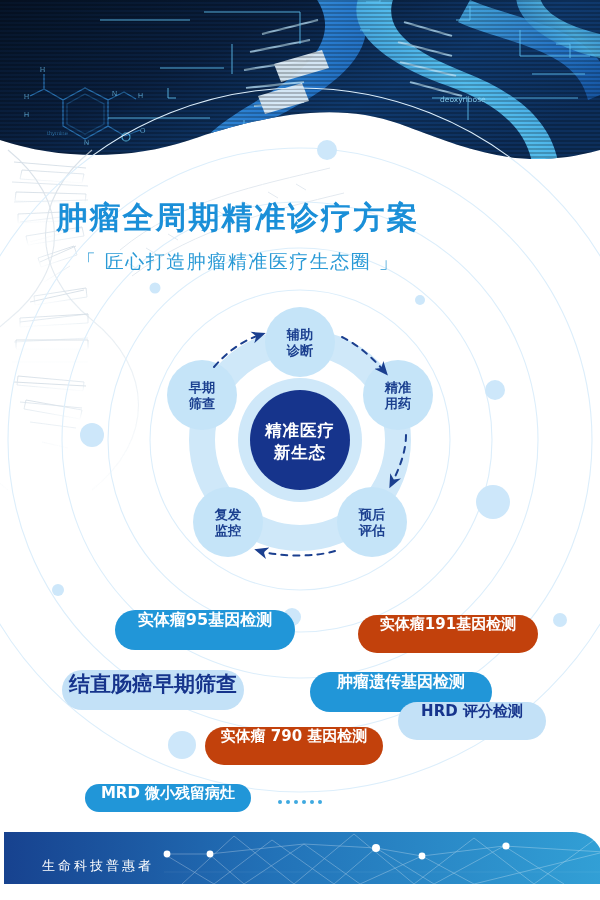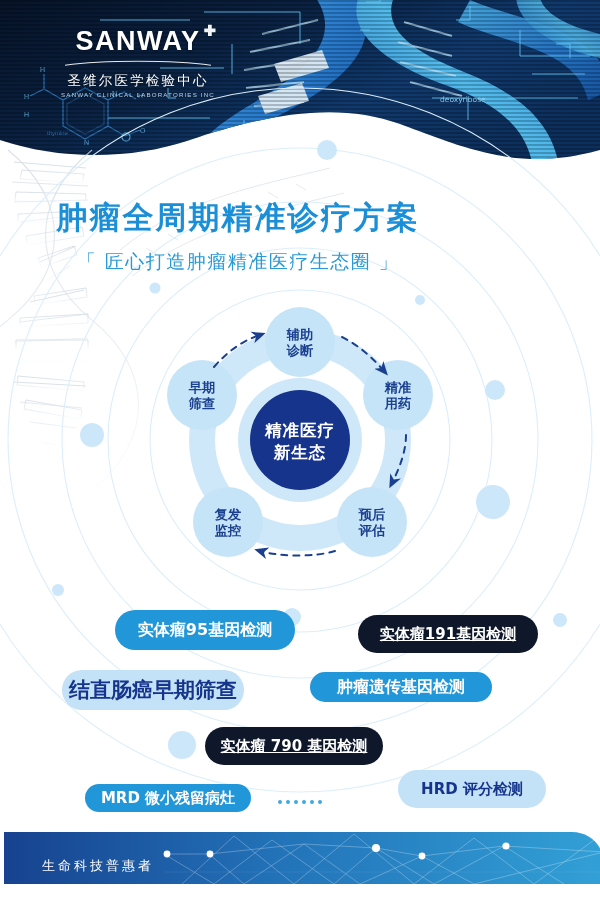--- a/index.html
+++ b/index.html
@@ -55,27 +55,27 @@
     font-family:"DejaVu Sans","Liberation Sans",sans-serif;
     font-size:13.2px;font-weight:bold;fill:#1b3f8f;
   }
   .center-label{
     font-family:"DejaVu Sans","Liberation Sans",sans-serif;
     font-size:16.5px;font-weight:bold;fill:#ffffff;letter-spacing:1px;
   }
 
   
   .pill{
-    position:absolute;display:flex;align-items:center;justify-content:center;
+    position:absolute;display:flex;align-items:flex-start;justify-content:center;
     border-radius:999px;white-space:nowrap;
     font-family:"DejaVu Sans","Liberation Sans",sans-serif;
     font-weight:bold;z-index:6;
   }
   .pill.blue{background:#2196d8;color:#ffffff;}
-  .pill.navy{background:#0f172a;color:#ffffff;text-decoration:underline;}
+  .pill.navy{background:#c2410c;color:#ffffff;}
   .pill.light{background:#c3e1f7;color:#16348c;}
   .dots{
     position:absolute;z-index:6;display:flex;gap:4px;align-items:center;
   }
   .dots i{width:4px;height:4px;border-radius:50%;background:#3fa9e0;display:block;}
 
   
   .footer{position:absolute;left:4px;bottom:0;width:600px;height:68px;z-index:7;}
   .footer-text{
     position:absolute;left:38px;top:50%;transform:translateY(-50%);
@@ -247,31 +247,20 @@
         </g>
         <g stroke="#63c4f4" fill="none" stroke-width="1" opacity="0.8">
           <path d="M508 98 H578"></path>
           <path d="M440 158 H424"></path>
           <circle cx="452" cy="153" r="4.5"></circle>
           <path d="M452 158 v10"></path>
         </g>
       </g>
     </svg>
 
-    <div class="logo">
-      <div class="logo-word">SANWAY</div>
-      <svg class="logo-cross" viewBox="0 0 20 20" style="position:absolute;left:154px;top:-4px;">
-        <path d="M8 1 h5 v5 h5 v5 h-5 v5 h-5 v-5 h-5 v-5 h5 z" fill="#ffffff" opacity="0.95"></path>
-      </svg>
-      <svg class="logo-rule" viewBox="0 0 150 8" preserveAspectRatio="none">
-        <path d="M2 6 C 40 0 110 0 148 6" stroke="#ffffff" stroke-width="1.2" fill="none" opacity="0.9"></path>
-      </svg>
-      <div class="logo-cn">圣维尔医学检验中心</div>
-      <div class="logo-en">SANWAY CLINICAL LABORATORIES INC</div>
-    </div>
   </div>
 
   <div class="title-block">
     <div class="main-title">肿瘤全周期精准诊疗方案</div>
     <div class="sub-title">「 匠心打造肿瘤精准医疗生态圈 」</div>
   </div>
 
   <svg class="diagram" viewBox="0 0 300 290">
     <defs>
       <marker id="arrowHead" markerWidth="8" markerHeight="8" refX="4" refY="4" orient="auto">
@@ -324,27 +313,27 @@
   <div>
     <div class="pill blue" style="left:115px;top:610px;width:180px;height:40px;font-size:16px;">
       <span>实体瘤95基因检测</span>
     </div>
     <div class="pill navy" style="left:358px;top:615px;width:180px;height:38px;font-size:15px;">
       <span>实体瘤191基因检测</span>
     </div>
     <div class="pill light" style="left:62px;top:670px;width:182px;height:40px;font-size:21px;">
       <span>结直肠癌早期筛查</span>
     </div>
-    <div class="pill blue" style="left:310px;top:672px;width:182px;height:30px;font-size:16px;">
+    <div class="pill blue" style="left:310px;top:672px;width:182px;height:40px;font-size:16px;">
       <span>肿瘤遗传基因检测</span>
     </div>
     <div class="pill navy" style="left:205px;top:727px;width:178px;height:38px;font-size:15px;">
       <span>实体瘤 790 基因检测</span>
     </div>
-    <div class="pill light" style="left:398px;top:770px;width:148px;height:38px;font-size:15px;">
+    <div class="pill light" style="left:398px;top:702px;width:148px;height:38px;font-size:15px;">
       <span>HRD 评分检测</span>
     </div>
     <div class="pill blue" style="left:85px;top:784px;width:166px;height:28px;font-size:15px;">
       <span>MRD 微小残留病灶</span>
     </div>
     <div class="dots" style="left:278px;top:800px;">
       <i></i>
         <i></i>
         <i></i>
         <i></i>

